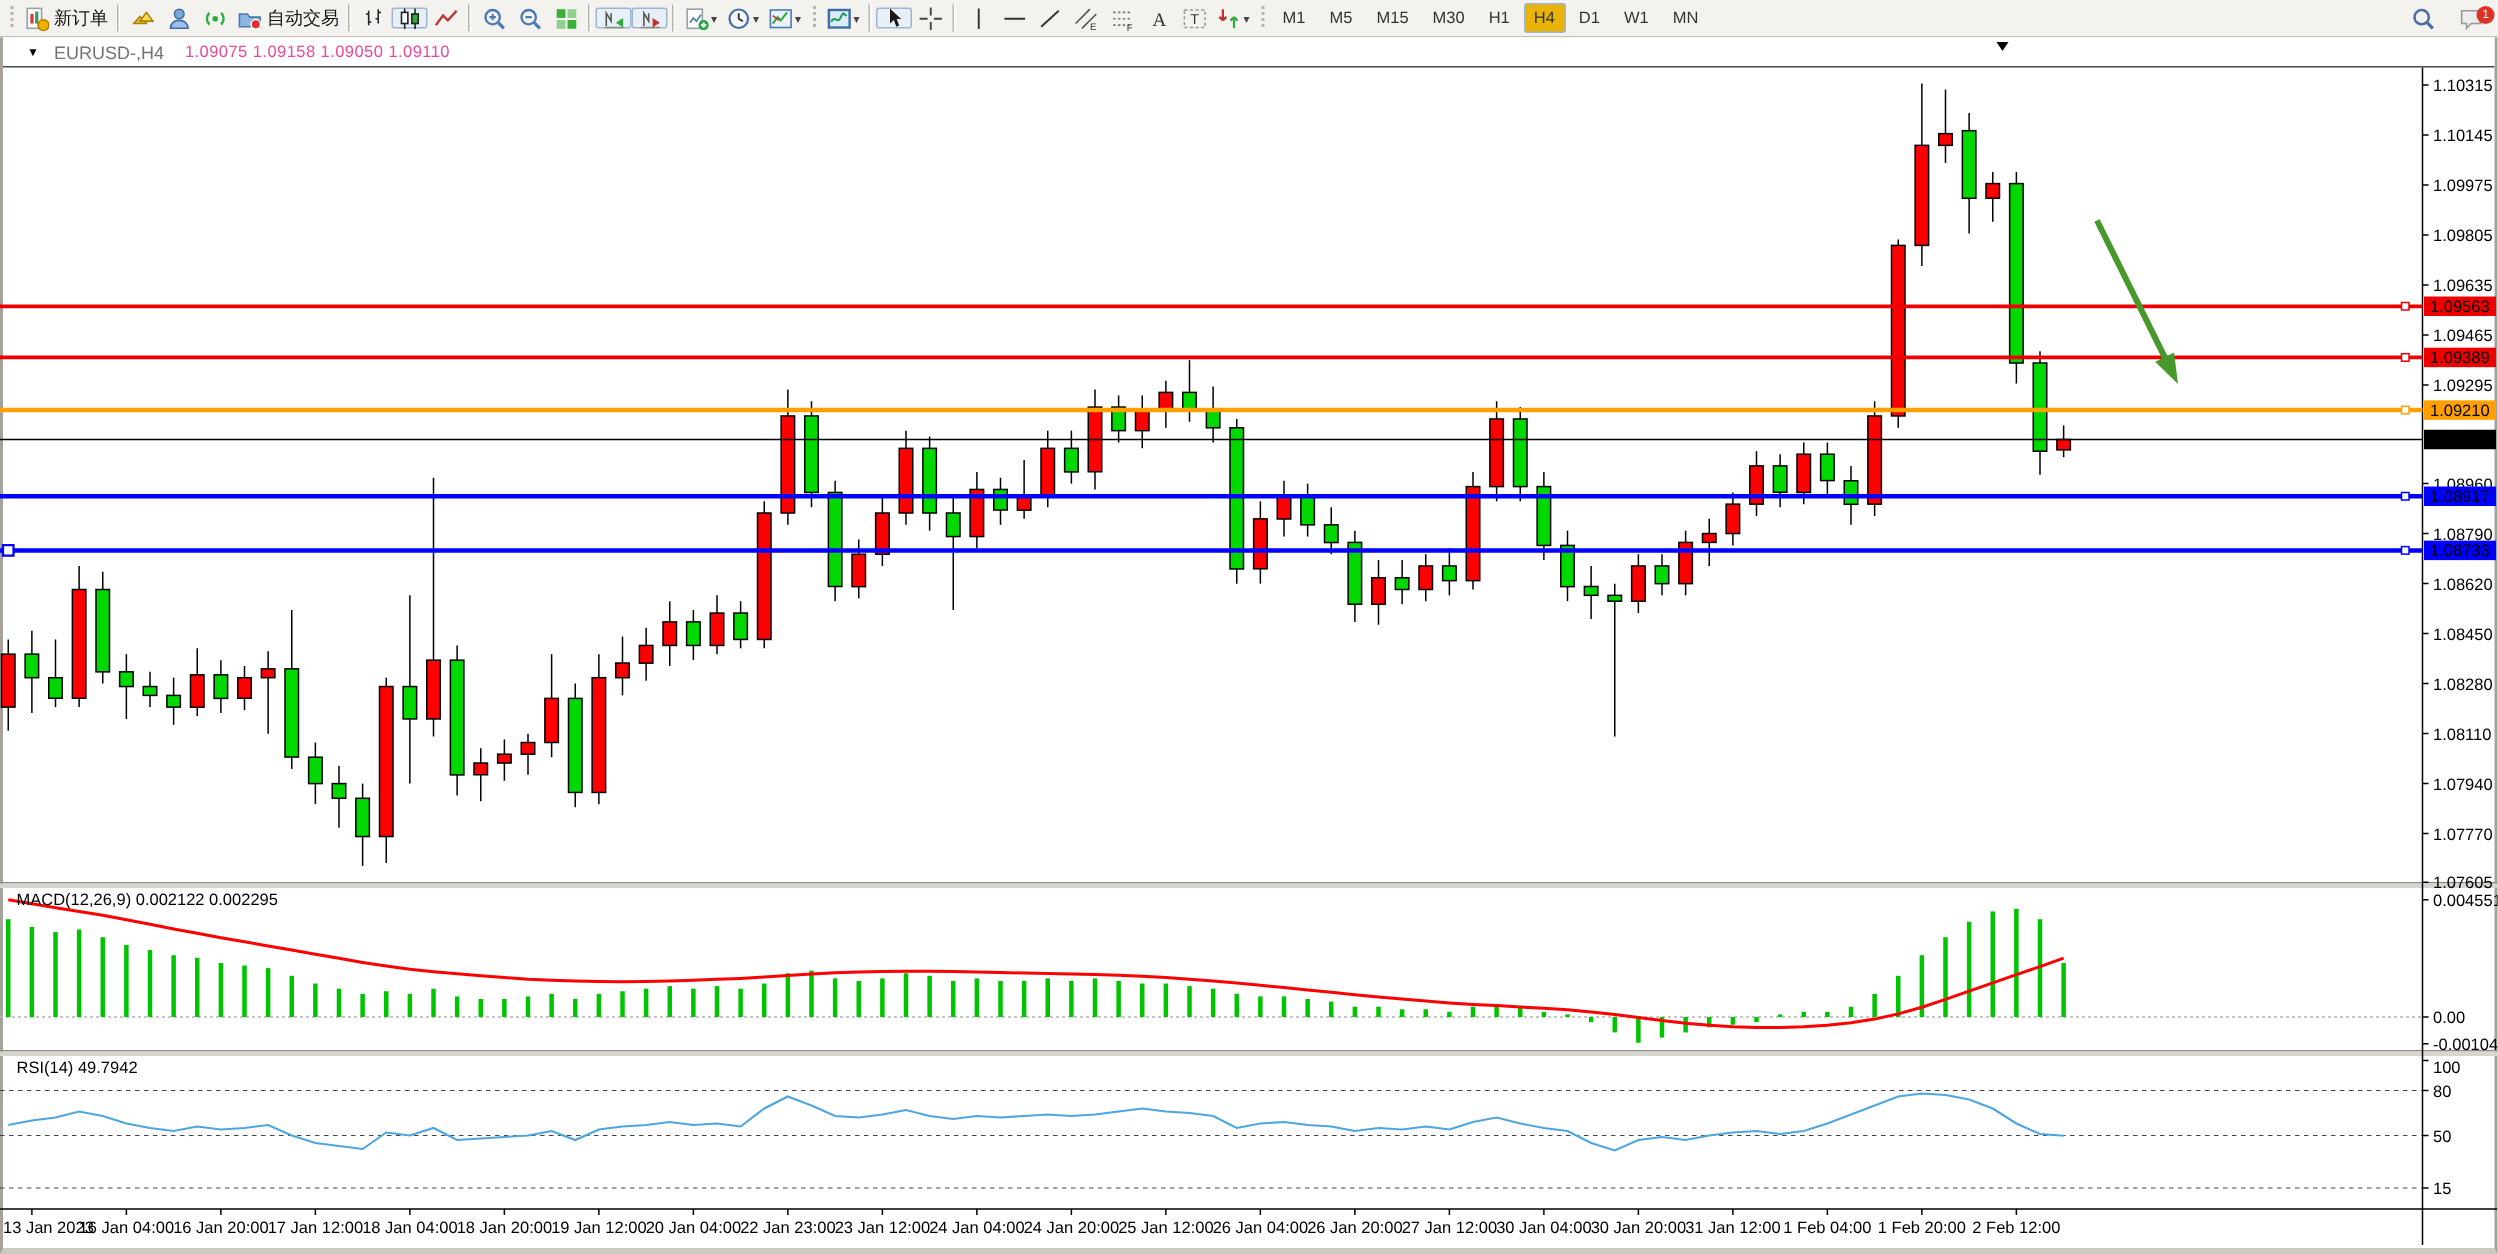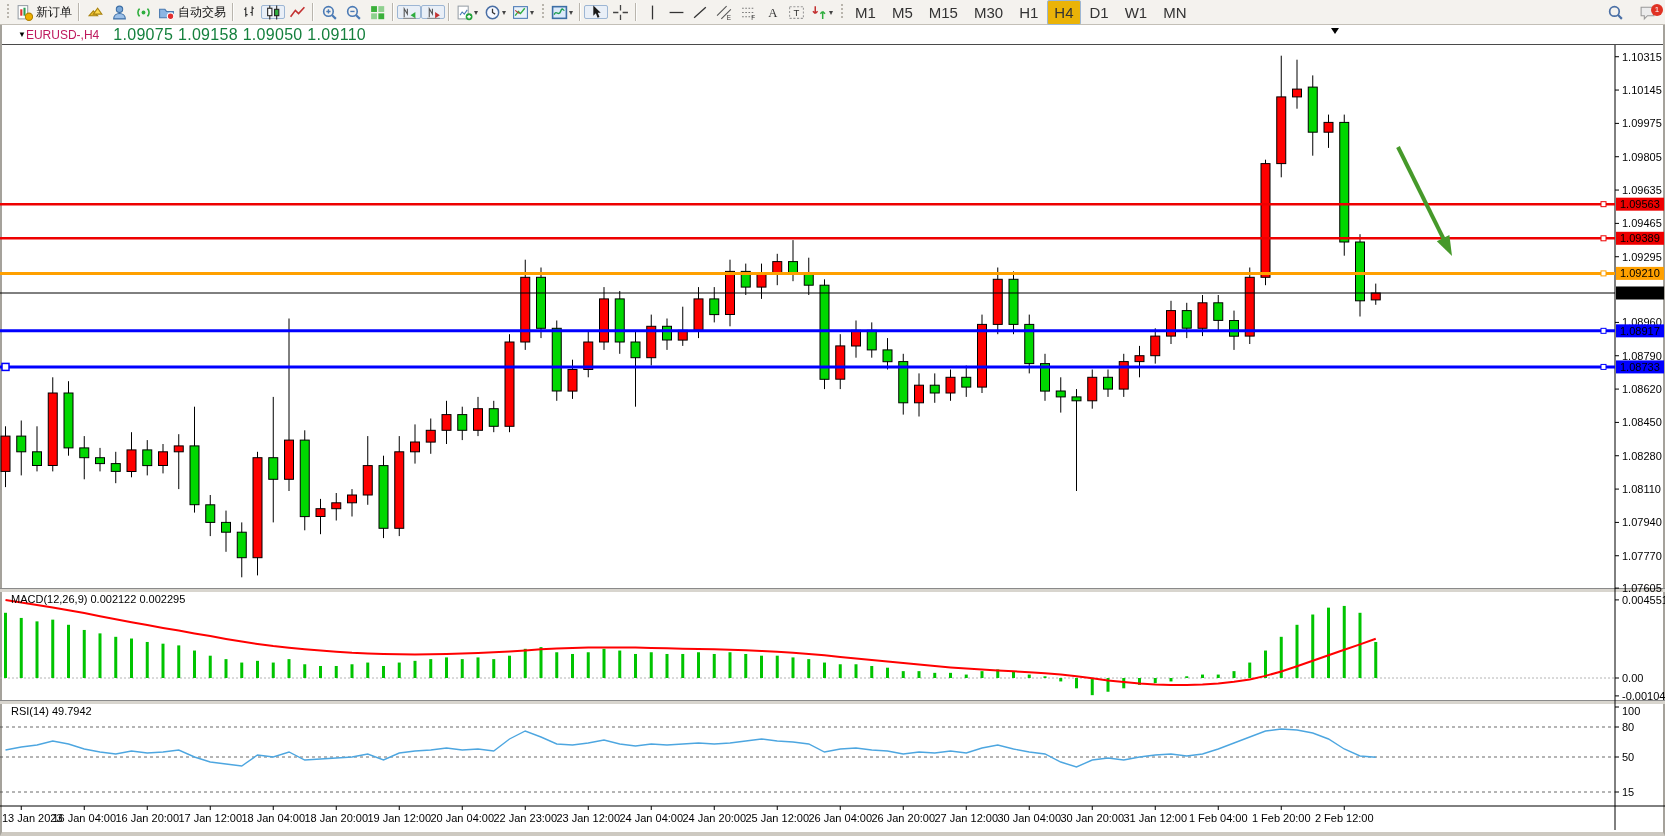--- a/index.html
+++ b/index.html
@@ -9,32 +9,32 @@
     border-bottom:1px solid #c3bfb7;display:flex;align-items:center;padding:0 2px;}
   .tbtn{height:14px;min-width:24px;display:flex;align-items:center;justify-content:center;
     border:1px solid transparent;border-radius:2px;padding:0 2px;}
   .tbtn.pressed{background:#e9eff7;border-color:#9db6d4;}
   .tbtn .lbl{font-size:12px;color:#111;margin-left:3px;white-space:nowrap;}
   .tbtn .dd{font-size:8px;color:#444;margin-left:1px;}
   .sep{width:0;height:18px;border-left:1px solid #b9b5ad;border-right:1px solid #fdfdfc;margin:0 3px;}
   .grip{width:5px;height:16px;margin:0 3px;
     background:repeating-linear-gradient(to bottom,#b9b5ad 0 2px,transparent 2px 4px);
     background-size:2px 100%;background-repeat:no-repeat;background-position:center;}
-  .tf{font-size:15px;color:#333;padding:3px 6px;border:1px solid transparent;margin:0 1px;border-radius:2px;}
+  .tf{font-size:11px;color:#333;padding:3px 6px;border:1px solid transparent;margin:0 1px;border-radius:2px;}
   .tf.pressed{border-color:#9db6d4;background:#eab308;}
   #tb-right{position:absolute;right:6px;top:1px;height:23px;display:flex;align-items:center;gap:8px;}
   .badge{position:absolute;top:-3px;right:-5px;width:12px;height:12px;border-radius:50%;
     background:#e03224;color:#fff;font-size:8px;display:flex;align-items:center;justify-content:center;}
   #window{position:absolute;top:25px;left:0;width:1665px;height:811px;background:#fff;
     border-left:2px solid #a5a29b;border-right:2px solid #a5a29b;border-bottom:4px solid #cdc9c1;}
   #titlebar{position:absolute;top:25px;left:2px;width:1661px;height:20px;background:#fff;
     border-bottom:1px solid #4a4a4a;display:flex;align-items:center;}
   #titlebar .tri{font-size:8px;color:#000;margin-left:16px;}
-  #titlebar .t{font-size:12px;color:#be185d;text-align:right;}
-  #titlebar .o{font-size:16px;color:#15803d;margin-left:14px;letter-spacing:.3px;}
+  #titlebar .t{font-size:12px;color:#737373;margin-left:10px;text-align:right;}
+  #titlebar .o{font-size:11px;color:#ec4899;margin-left:14px;letter-spacing:.3px;}
   #chartsvg{position:absolute;top:0;left:0;}
   #chartsvg text{font-family:"Liberation Sans",sans-serif;font-size:11px;fill:#000;}
   .icon16{width:17px;height:17px;display:block;}
 </style>
 </head>
 <body>
 
 <div id="toolbar">
     <span class="grip"></span>
     <span class="tbtn">

